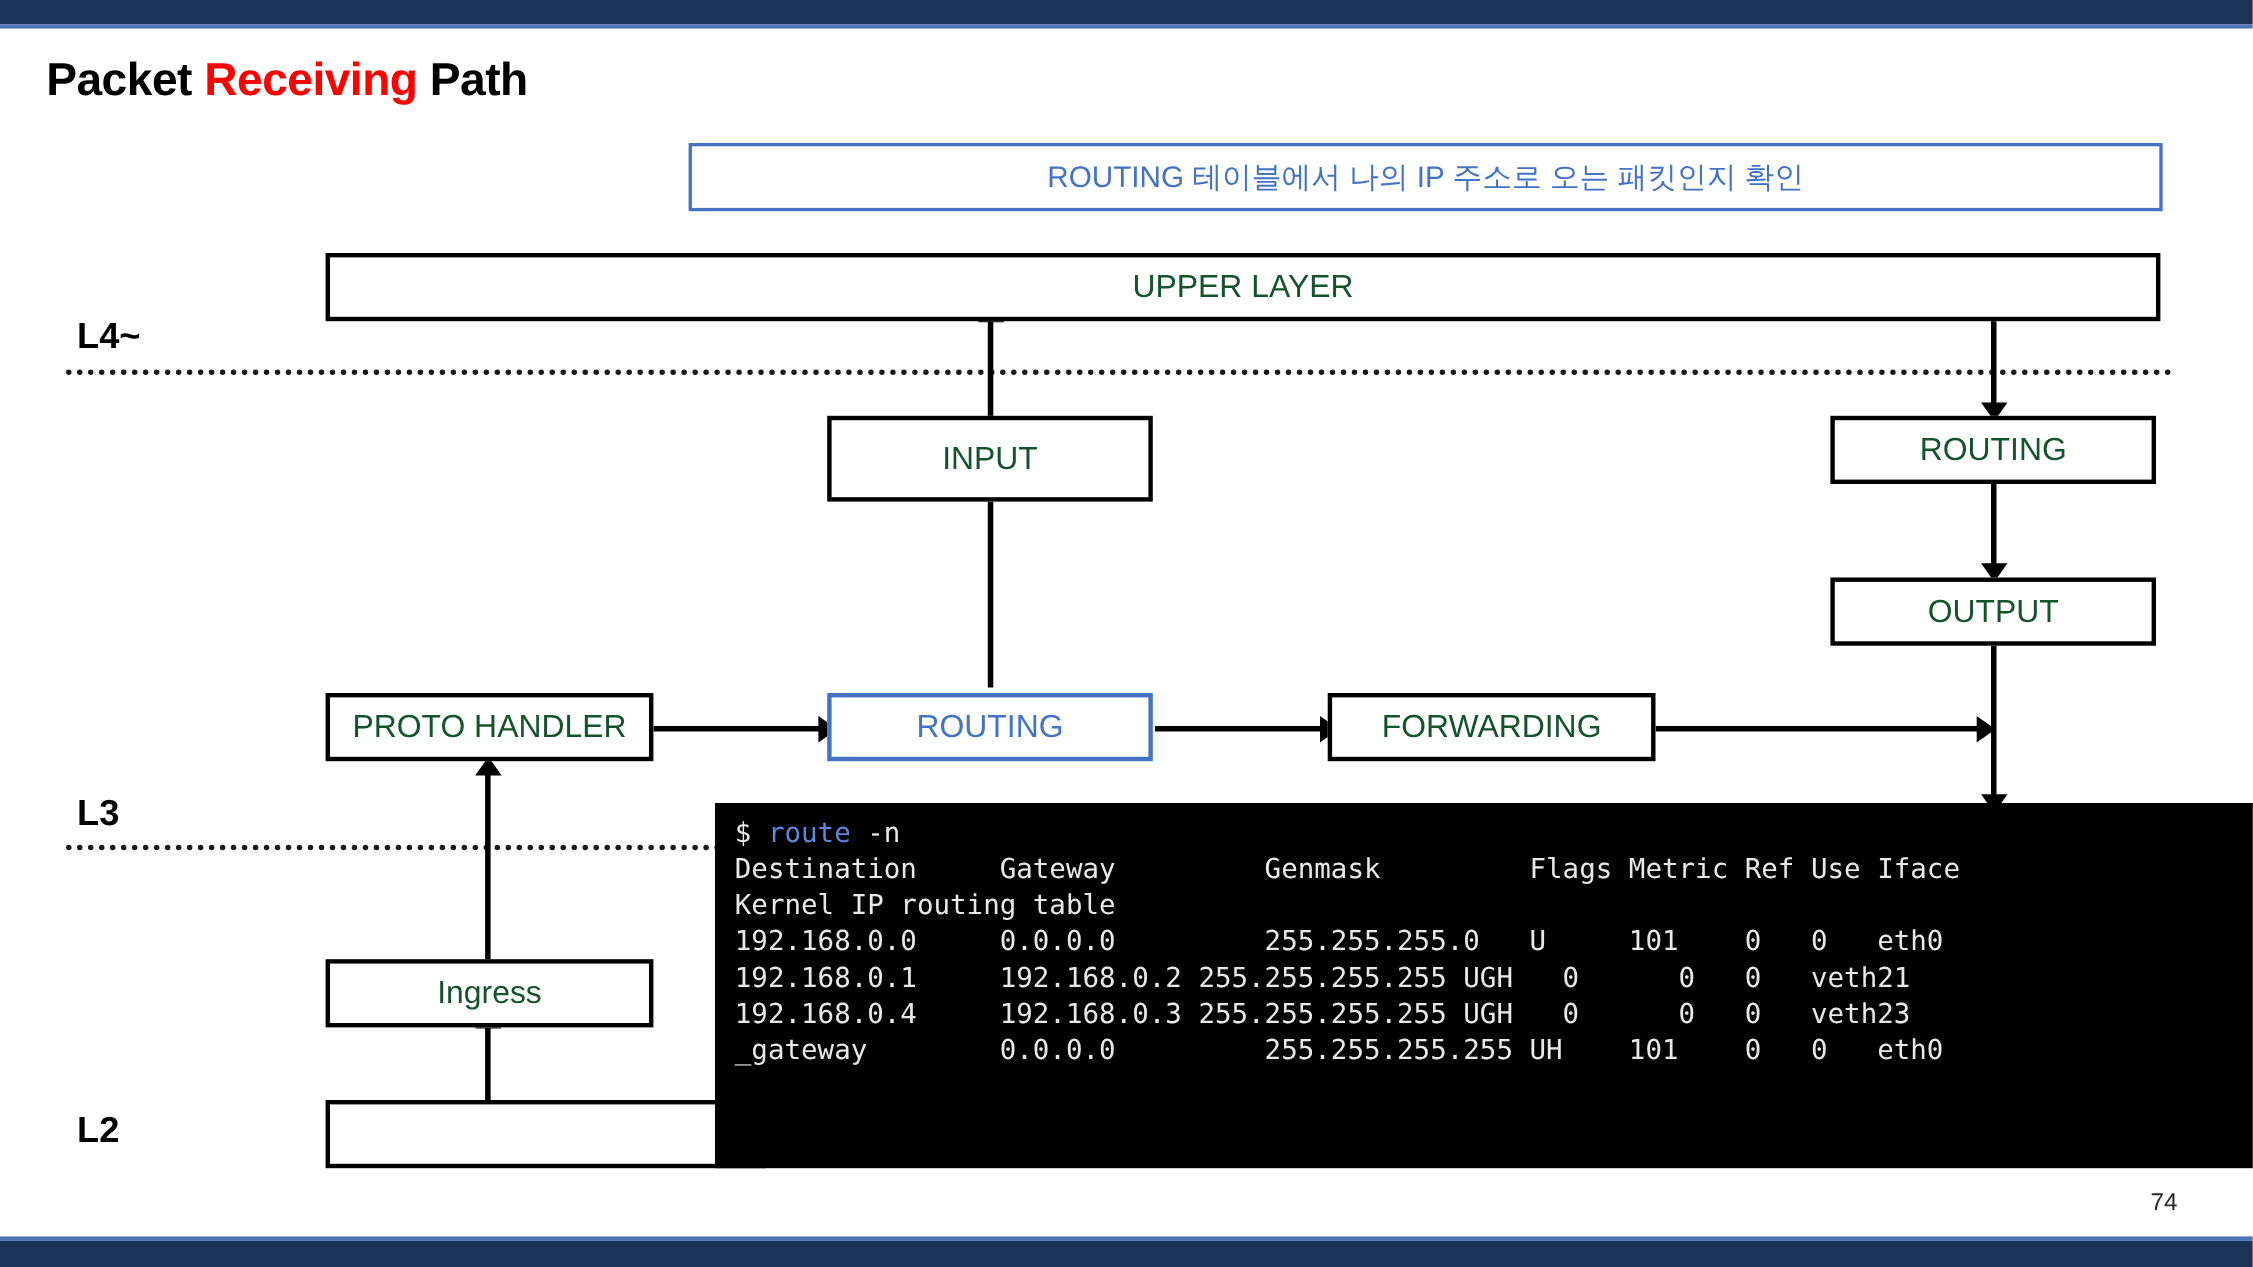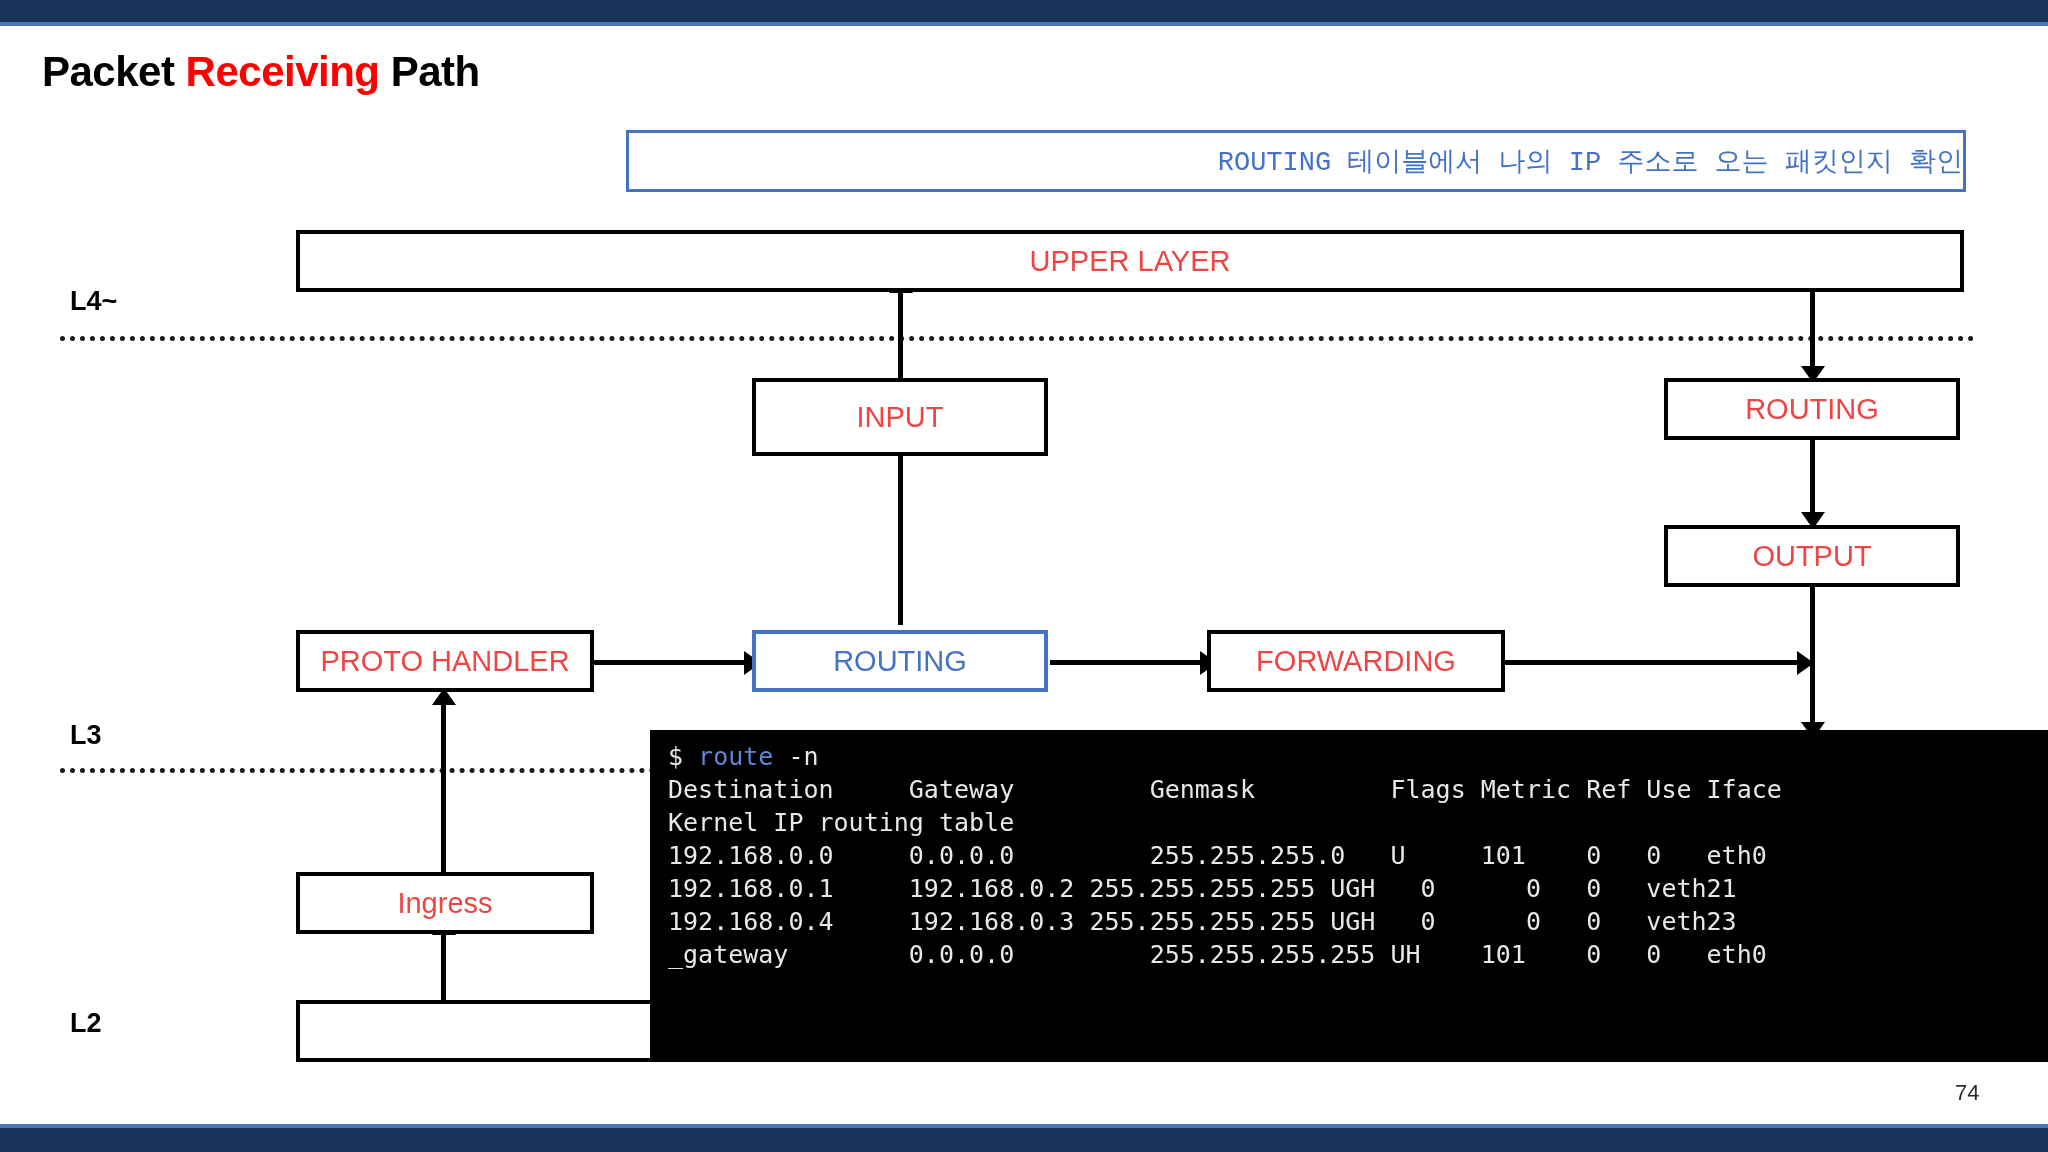--- a/index.html
+++ b/index.html
@@ -62,53 +62,52 @@
   
   .callout {
     position: absolute;
     left: 626px; top: 130px;
     width: 1340px; height: 62px;
     border: 3px solid #4472c4;
     background: #ffffff;
     box-sizing: border-box;
     display: flex;
     align-items: center;
-    justify-content: flex-end;
-    font-family: Liberation Mono, monospace;
+    justify-content: center;
   }
   .callout-text {
     font-size: 27px;
     color: #4472c4;
     white-space: nowrap;
   }
 
   
   .layer-label {
     position: absolute;
-    font-size: 27px;
+    font-size: 33px;
     font-weight: 700;
     color: #000000;
   }
   .dotted {
     position: absolute;
     height: 0;
     border-top: 5px dotted #1a1a1a;
   }
 
   
   .dbox {
     position: absolute;
     box-sizing: border-box;
     background: #ffffff;
     border: 4px solid #000000;
     display: flex;
     align-items: center;
     justify-content: center;
     font-size: 29px;
-    color: #ef4444;
+    color: #14532d;
     white-space: nowrap;
   }
   .dbox.blue {
     border-color: #4472c4;
     color: #4472c4;
   }
 
   
   .vline, .hline {
     position: absolute;

